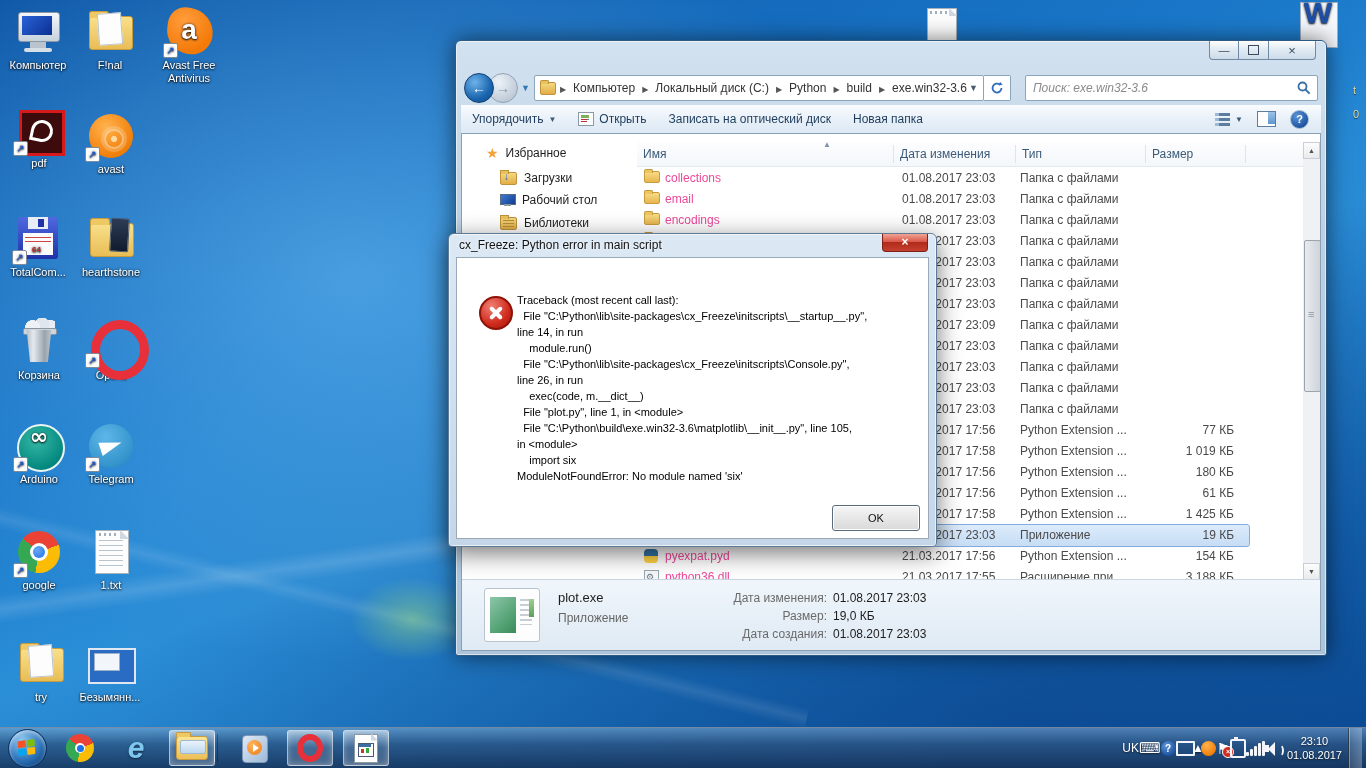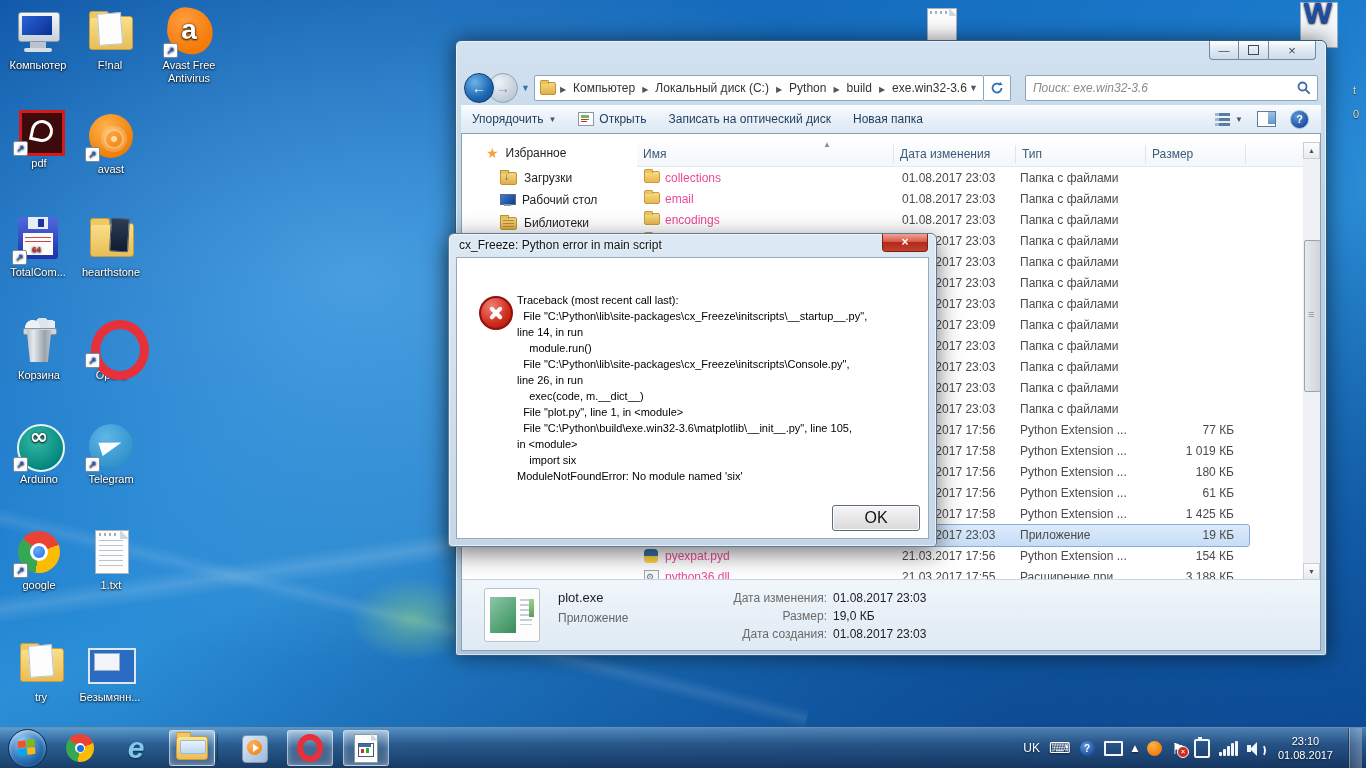--- a/index.html
+++ b/index.html
@@ -228,21 +228,21 @@
   .dbody{position:absolute;left:7px;right:7px;top:23px;bottom:7px;background:#fff;border:1px solid #9aa8b8;}
   .derricon{position:absolute;left:22px;top:38px;width:34px;height:34px;border-radius:50%;
     background:radial-gradient(circle at 35% 28%,#f08074,#d02b1c 60%,#9d170b);border:2px solid #8e1208;box-sizing:border-box;}
   .derricon::before,.derricon::after{content:"";position:absolute;left:7px;top:13px;width:16px;height:4px;
     background:#fff;border-radius:2px;}
   .derricon::before{transform:rotate(45deg);}
   .derricon::after{transform:rotate(-45deg);}
   .dtext{position:absolute;left:60px;top:34px;width:408px;font-size:11px;line-height:16px;color:#000;
     white-space:pre-wrap;}
   .okbtn{position:absolute;right:8px;bottom:7px;width:88px;height:26px;border:1px solid #5a6b7d;
-    border-radius:3px;background:linear-gradient(#f6f6f6,#e9e9e9 45%,#d9d9d9);font-size:16px;color:#111;
+    border-radius:3px;background:linear-gradient(#f6f6f6,#e9e9e9 45%,#d9d9d9);font-size:11px;color:#111;
     text-align:center;line-height:24px;box-sizing:border-box;box-shadow:inset 0 0 0 1px #fff;}
 
   
   .taskbar{position:absolute;left:0;right:0;bottom:0;height:40px;
     background:linear-gradient(180deg,rgba(130,170,205,.55),rgba(45,85,130,.78) 40%,rgba(22,50,88,.85));
     border-top:1px solid rgba(255,255,255,.4);display:flex;align-items:center;}
   .startorb{position:relative;width:37px;height:37px;border-radius:50%;margin-left:8px;
     background:radial-gradient(circle at 35% 28%,#8ec7f2,#2c72b8 55%,#0b3c74 90%);
     border:1px solid #0a2f5c;box-shadow:inset 0 2px 4px rgba(255,255,255,.6);}
   .flag{position:absolute;left:9px;top:10px;width:18px;height:16px;transform:rotate(-4deg) skewY(-4deg);}
@@ -277,21 +277,21 @@
   .ti-wmp .t{position:absolute;left:13px;top:10px;width:0;height:0;border-left:6px solid #fff;
     border-top:4px solid transparent;border-bottom:4px solid transparent;}
   .ti-opera{width:26px;height:28px;border-radius:50%;border:6px solid #e8303a;box-sizing:border-box;}
   .ti-app{position:relative;width:22px;height:27px;background:#fdfdfd;border:1px solid #8b98a6;}
   .ti-app::before{content:"";position:absolute;right:-1px;top:-1px;width:7px;height:7px;background:#cfd8e0;
     clip-path:polygon(0 0,100% 100%,0 100%);}
   .ti-app .mw{position:absolute;left:3px;top:8px;width:14px;height:12px;border:1px solid #4a5a74;background:#fff;}
   .ti-app .mw::before{content:"";position:absolute;left:0;top:0;width:12px;height:3px;background:#3b6ea5;}
   .ti-app .mw::after{content:"";position:absolute;left:2px;top:5px;width:3px;height:4px;background:#c33;
     box-shadow:5px 0 0 #3a3,5px -1px 0 #3a3;}
-  .tray{margin-left:auto;display:flex;align-items:center;gap:9px;padding-right:4px;color:#fff;}
+  .tray{margin-left:auto;display:flex;align-items:center;padding-right:4px;color:#fff;}
   .lang{font-size:12px;text-shadow:0 1px 2px rgba(0,0,0,.6);}
   .trayicon{font-family:"DejaVu Sans",sans-serif;font-size:15px;line-height:16px;text-shadow:0 1px 2px rgba(0,0,0,.6);}
   .tr-help{width:15px;height:15px;border-radius:50%;background:radial-gradient(circle at 35% 30%,#5d96d8,#1a4f9e 75%);
     font-size:10px;font-weight:bold;text-align:center;line-height:15px;}
   .tr-disp{width:15px;height:11px;border:2px solid #f2f5f9;border-radius:1px;position:relative;}
   .tr-up{font-size:9px;}
   .tr-avast{width:15px;height:15px;border-radius:50%;background:radial-gradient(circle at 38% 30%,#ffb24d,#f07c05 75%);}
   .tr-flag{position:relative;font-size:15px;line-height:15px;}
   .tr-flag .badge{position:absolute;right:-4px;bottom:-2px;width:10px;height:10px;border-radius:50%;
     background:#d02b1c;border:1px solid #fff;color:#fff;font-size:7px;line-height:9px;text-align:center;font-weight:bold;}

